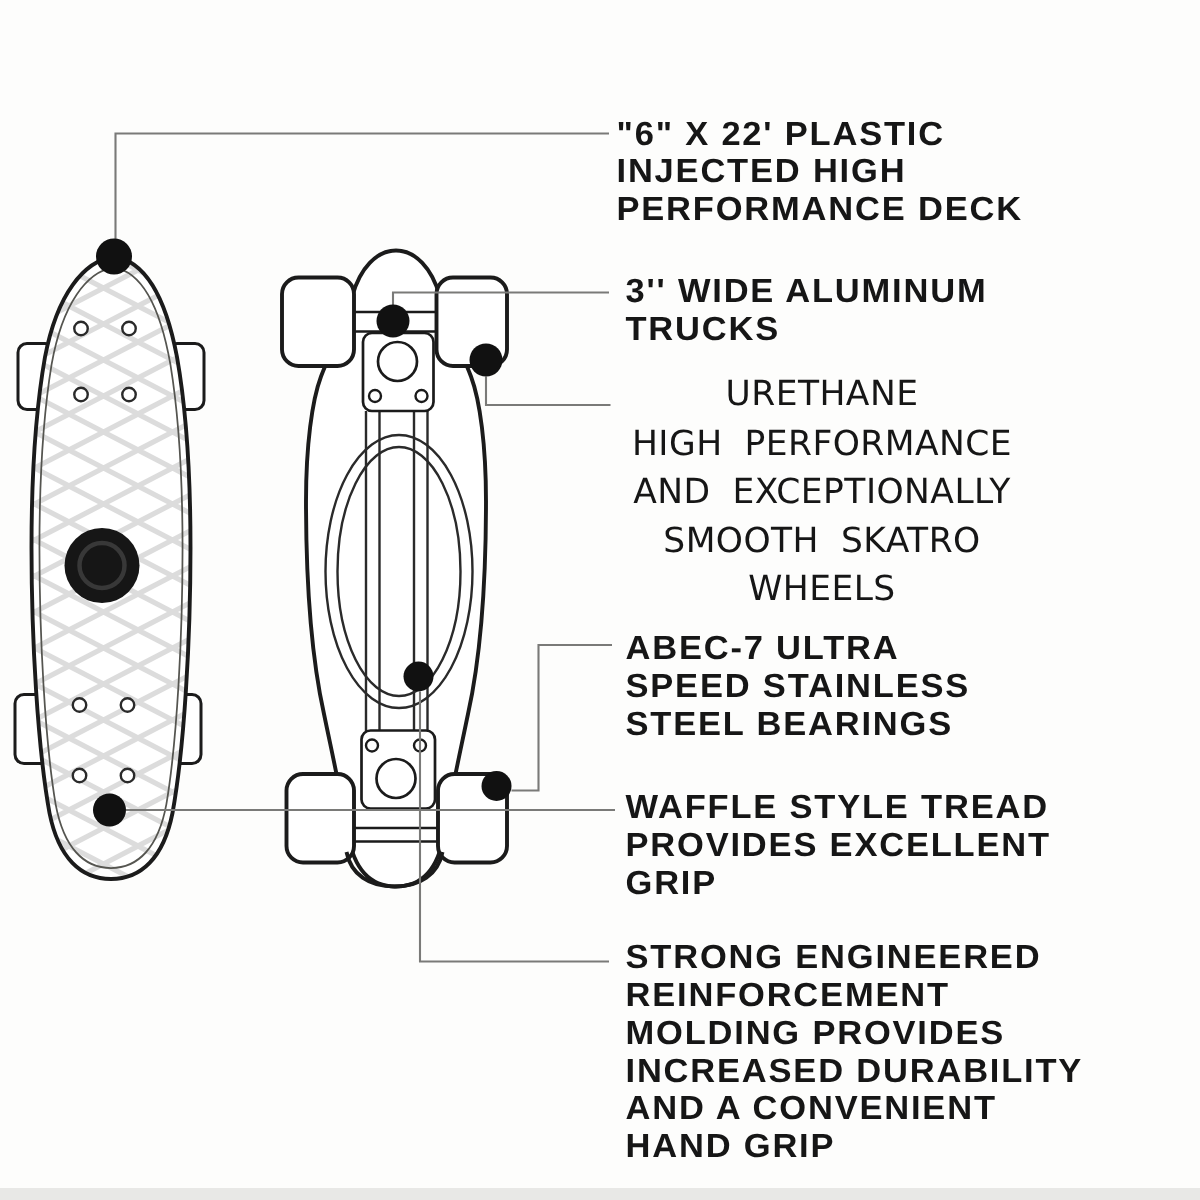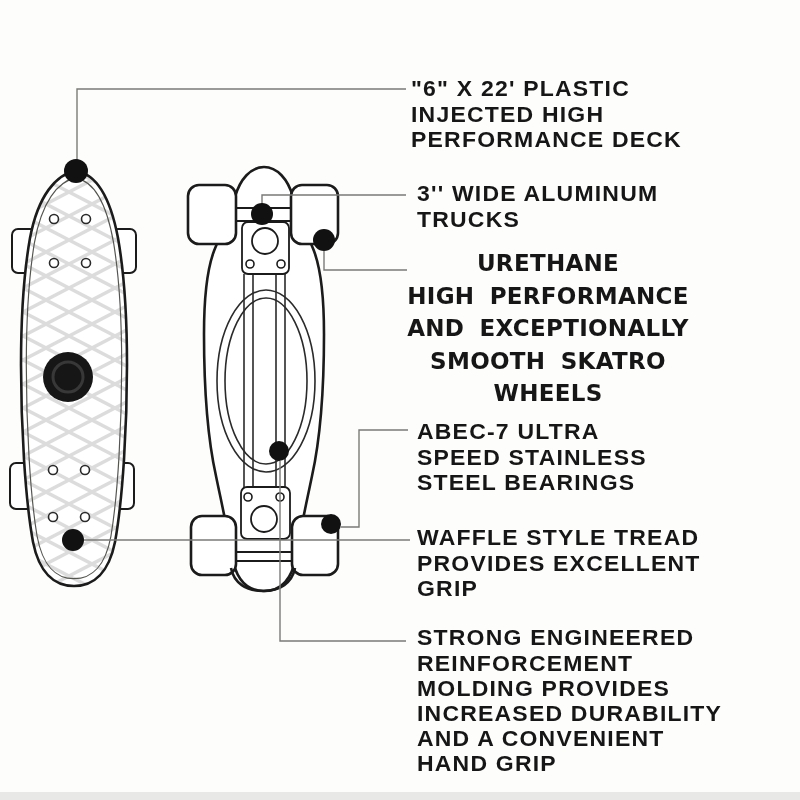--- a/index.html
+++ b/index.html
@@ -7,21 +7,21 @@
     position:relative;width:800px;height:800px;background:#fdfdfc;overflow:hidden;
     font-family:"Liberation Sans",sans-serif;
   }
   #art{position:absolute;left:0;top:0;}
   .label{position:absolute;color:#161616;white-space:pre-line;}
   .techno{
     font-family:"Liberation Sans",sans-serif;font-weight:700;font-size:23px;
     line-height:26px;letter-spacing:1.2px;transform:scaleY(0.97);transform-origin:top left;
   }
   .rounded{
-    font-family:"DejaVu Sans",sans-serif;font-weight:700;font-size:23px;
+    font-family:"DejaVu Sans",sans-serif;font-weight:400;font-size:23px;
     line-height:32.5px;word-spacing:7px;text-align:center;letter-spacing:0.3px;
   }
   #deck-label{left:411px;top:76px;}
   #trucks-label{left:417px;top:181px;}
   #wheels-label{left:392px;top:247px;width:312px;}
   #bearings-label{left:417px;top:419px;}
   #tread-label{left:417px;top:525px;}
   #molding-label{left:417px;top:625px;}
   #bottom-strip{position:absolute;left:0;bottom:0;width:800px;height:8px;background:#e8e8e6;}
 </style>

